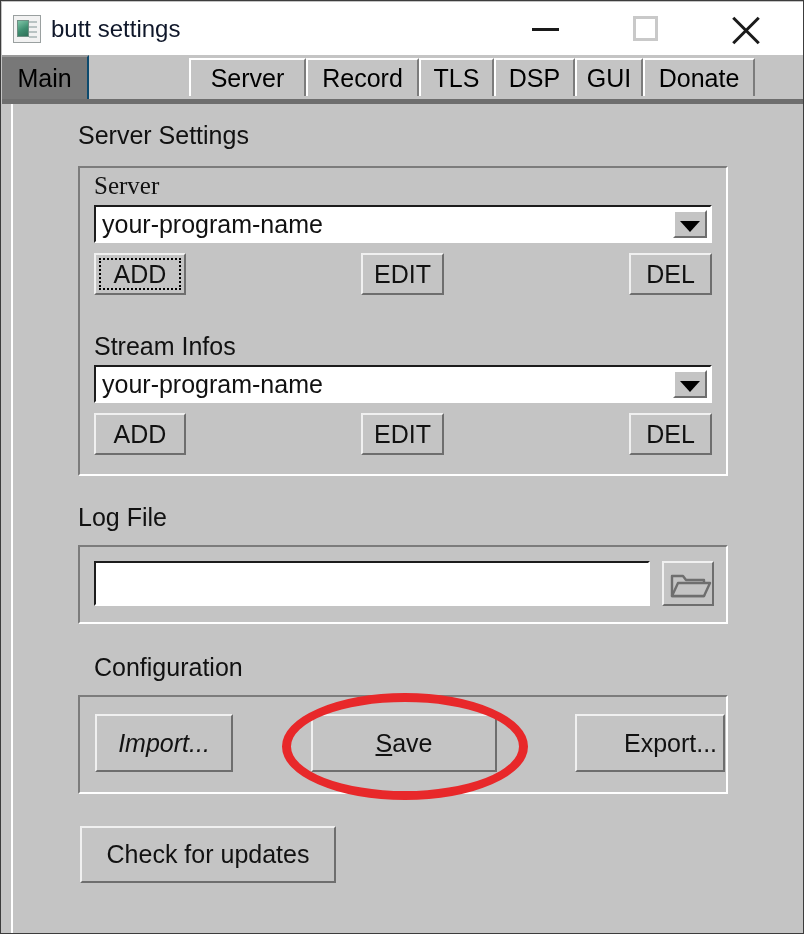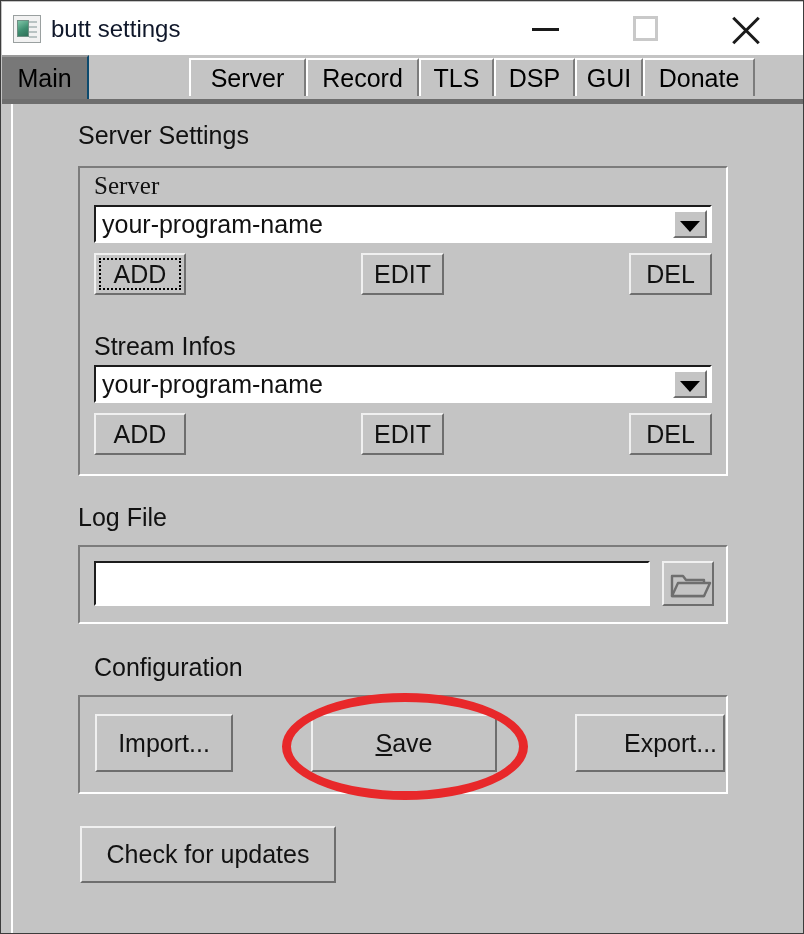--- a/index.html
+++ b/index.html
@@ -349,21 +349,21 @@
     <div id="browse-btn" style="left:660px; top:457px; width:52px; height:45px;">
       <svg width="48" height="41" viewBox="0 0 48 41" style="position:absolute;left:1px;top:1px;">
         <path d="M7 12 L7 32 L39 32 L39 16 L21 16 L18 12 Z" fill="#c4c4c4" stroke="#6e6e6e" stroke-width="2.4" stroke-linejoin="round"></path>
         <path d="M7 32 L13 19 L45 19 L39 32 Z" fill="#c4c4c4" stroke="#6e6e6e" stroke-width="2.4" stroke-linejoin="round"></path>
       </svg>
     </div>
 
     <div class="grouplabel" style="left:76px; top:549px;margin-left:16px;">Configuration</div>
     <div class="groupbox" style="left:76px; top:591px; width:650px; height:99px;"></div>
 
-    <div class="btn" style="left:93px; top:610px; width:138px; height:58px; line-height:54px;">Import...</div>
+    <div class="btn" style="left:93px; top:610px; width:138px; height:58px; line-height:54px;font-style:italic;">Import...</div>
 
     <div class="btn" style="left:309px; top:610px; width:186px; height:58px; line-height:54px;">
       <span class="mn">S</span><span>ave</span>
     </div>
 
     <div class="btn" style="left:573px; top:610px; width:150px; height:58px; line-height:54px;padding-left:41px;">Export...</div>
 
     <div class="btn" style="left:78px; top:722px; width:256px; height:57px; line-height:53px;">Check for updates</div>
   </div>
 

